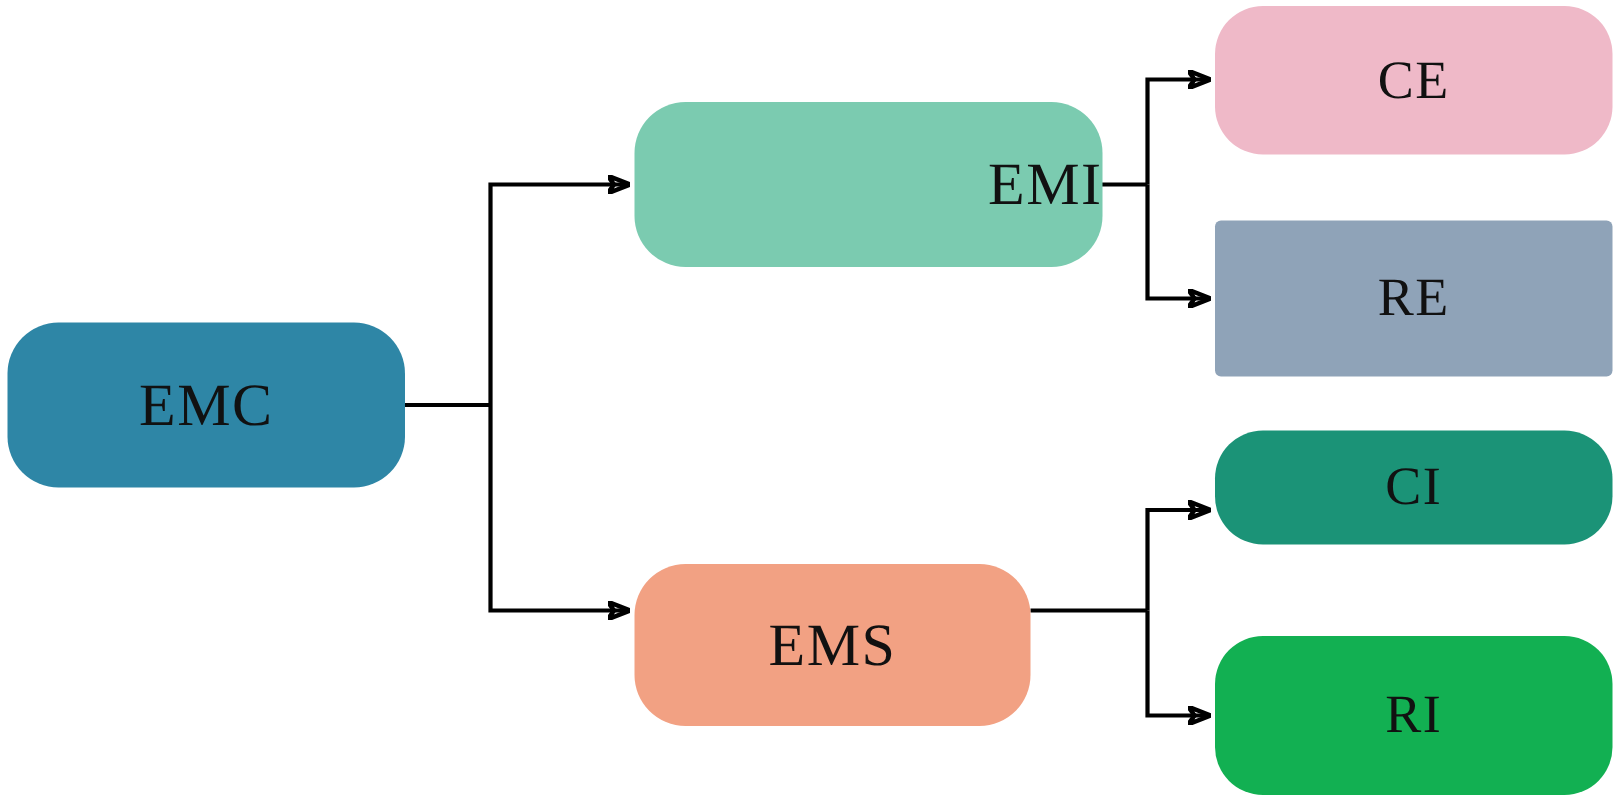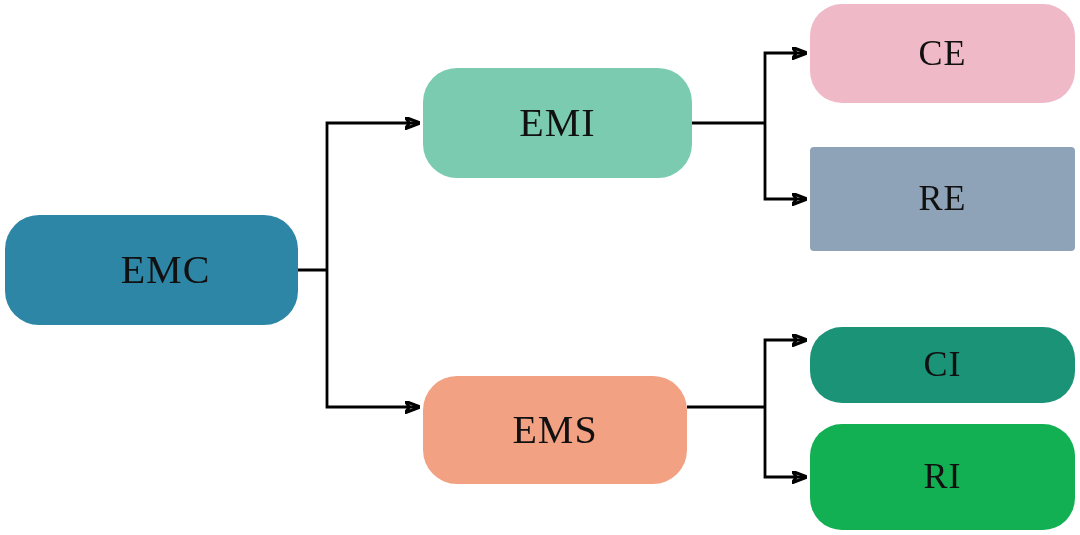--- a/index.html
+++ b/index.html
@@ -35,26 +35,26 @@
     align-items: center;
     justify-content: center;
     color: #111111;
     letter-spacing: 1px;
   }
   .node-label {
     transform: translateY(-1px);
   }
   
   .node-emc { left: 5px;   top: 215px; width: 265px; height: 110px; border-radius: 34px; font-size: 40px; }
-  .node-emi { left: 423px; top: 68px;  width: 269px; height: 110px; border-radius: 34px; font-size: 40px; }
+  .node-emi { left: 423px; top: 68px;  width: 312px; height: 110px; border-radius: 34px; font-size: 40px; justify-content: flex-end; }
   .node-ems { left: 423px; top: 353px; width: 264px; height: 108px; border-radius: 34px; font-size: 40px; }
   
   .node-ce  { left: 810px; top: 4px;   width: 265px; height: 99px;  border-radius: 32px; font-size: 36px; }
   .node-re  { left: 810px; top: 147px; width: 265px; height: 104px; border-radius: 4px; font-size: 36px; }
-  .node-ci  { left: 810px; top: 287px; width: 265px; height: 76px; border-radius: 32px; font-size: 36px; margin-top: 40px; }
+  .node-ci  { left: 810px; top: 287px; width: 265px; height: 76px; border-radius: 32px; font-size: 36px; }
   .node-ri  { left: 810px; top: 424px; width: 265px; height: 106px; border-radius: 32px; font-size: 36px; }
 </style>
 </head>
 <body>
 
 <div class="canvas">
 
   <svg class="connectors" viewBox="0 0 1080 535" xmlns="http://www.w3.org/2000/svg">
     <defs>
       <marker id="arrow" viewBox="0 0 14 12" refX="13" refY="6" markerWidth="15" markerHeight="13" markerUnits="userSpaceOnUse" orient="auto">
@@ -68,21 +68,21 @@
 
     <path d="M687,123 H765"></path>
     <path d="M765,123 V53  H806" marker-end="url(#arrow)"></path>
     <path d="M765,123 V199 H806" marker-end="url(#arrow)"></path>
 
     <path d="M687,407 H765"></path>
     <path d="M765,407 V340 H806" marker-end="url(#arrow)"></path>
     <path d="M765,407 V477 H806" marker-end="url(#arrow)"></path>
   </svg>
 
-  <div class="node node-emc" style="background-color: rgb(46, 134, 166); padding-left: 28px;">
+  <div class="node node-emc" style="background-color: rgb(46, 134, 166);">
     <span class="node-label">EMC</span>
   </div>
 
   <div class="node node-emi" style="background-color: rgb(123, 203, 176);">
     <span class="node-label">EMI</span>
   </div>
 
   <div class="node node-ems" style="background-color: rgb(242, 161, 131); margin-top: 23px;">
     <span class="node-label">EMS</span>
   </div>

